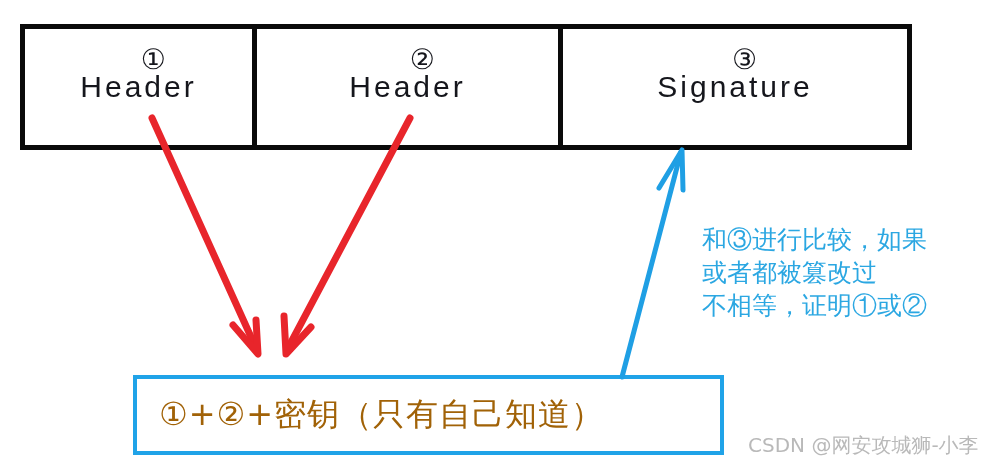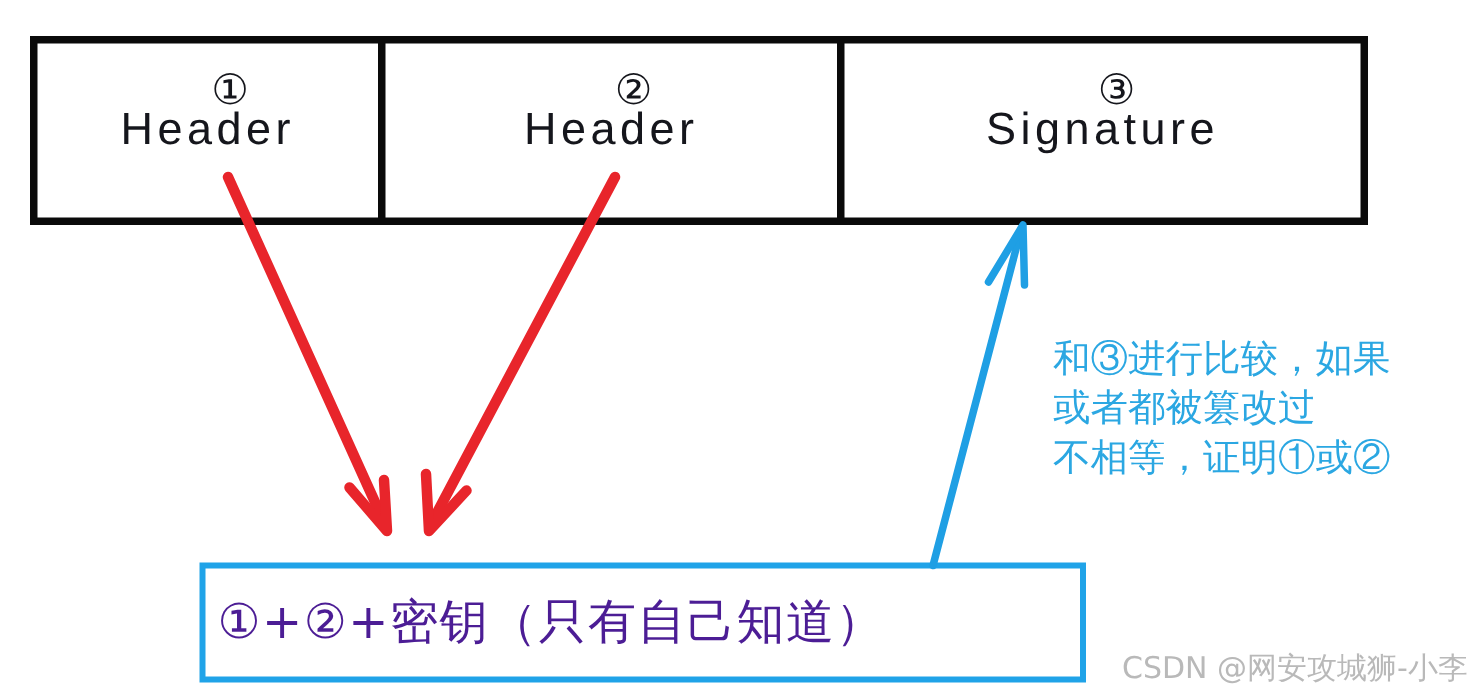--- a/index.html
+++ b/index.html
@@ -82,22 +82,22 @@
     height: 80px;
     border: 4px solid #20a3e8;
     box-sizing: border-box;
     background: #ffffff;
     display: flex;
     align-items: center;
   }
   #secret-text {
     font-family: "DejaVu Sans", sans-serif;
     font-size: 32px;
-    color: #4c1d95;
-    padding-left: 8px;
+    color: #a16207;
+    padding-left: 22px;
     white-space: nowrap;
     letter-spacing: 1px;
   }
 
   
   #verify-note {
     position: absolute;
     left: 702px;
     top: 223px;
     width: 290px;

